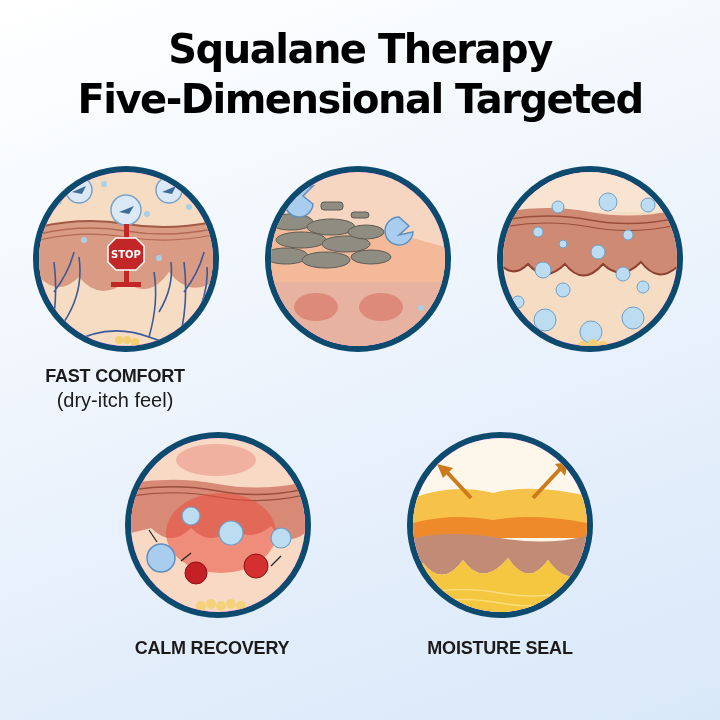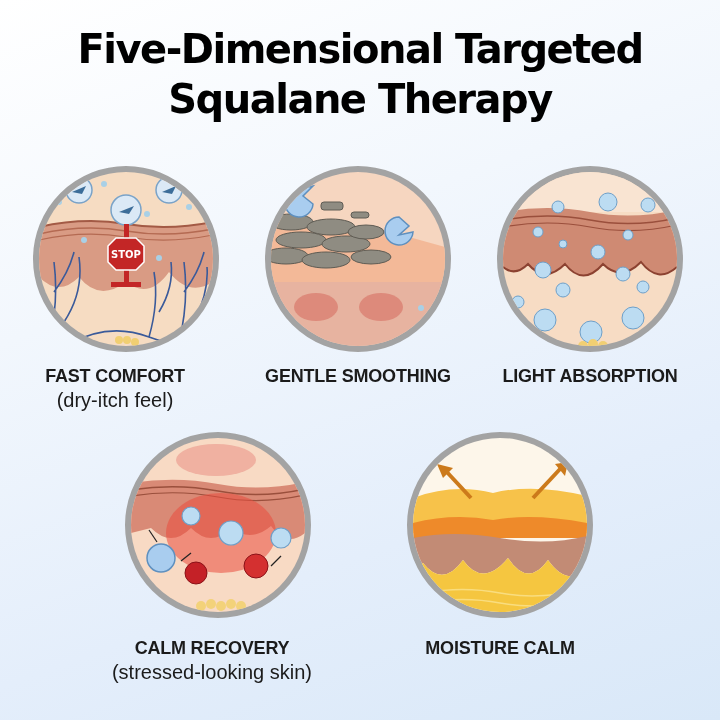--- a/index.html
+++ b/index.html
@@ -10,37 +10,37 @@
     color: #111;
   }
   .title {
     position: absolute; left: 0; top: 24px; width: 720px; text-align: center;
     font-family: "DejaVu Sans", sans-serif; font-weight: bold;
     font-size: 40px; line-height: 50px; letter-spacing: -1.5px; color: #000;
   }
   .title span { display: block; }
   .circle {
     position: absolute; width: 186px; height: 186px; border-radius: 50%;
-    border: 6px solid #a3a3a3; overflow: hidden; box-sizing: border-box;
-    background: #a3a3a3;
+    border: 6px solid #0c4a6e; overflow: hidden; box-sizing: border-box;
+    background: #d946ef;
   }
   .label {
     position: absolute; width: 260px; text-align: center;
     font-family: "Liberation Sans", sans-serif;
   }
   .label .l1 { display:block; font-size: 18px; font-weight: bold; color: #1b1b1b; letter-spacing: -0.2px; }
   .label .l2 { display:block; font-size: 20px; color: #1b1b1b; margin-top: 2px; }
   svg { display: block; }
 </style>
 </head>
 <body>
 
 <div class="title">
+  <span>Squalane Therapy</span>
   <span>Five-Dimensional Targeted</span>
-  <span>Squalane Therapy</span>
 </div>
 
 <div class="circle" style="left:33px; top:166px;">
   <svg width="174" height="174" viewBox="0 0 174 174">
     <rect width="174" height="174" fill="#f6dcc2"></rect>
     <path d="M0 55 Q45 45 87 52 T174 50 L174 110 Q150 125 130 100 Q110 128 87 110 Q60 130 40 105 Q20 125 0 105 Z" fill="#d99b84"></path>
     <path d="M0 55 Q45 45 87 52 T174 50" stroke="#a35a45" stroke-width="2" fill="none"></path>
     <path d="M0 62 Q45 52 87 59 T174 57" stroke="#b46a52" stroke-width="1.5" fill="none"></path>
     <path d="M0 68 Q45 58 87 65 T174 63" stroke="#b46a52" stroke-width="1.2" fill="none"></path>
     <g stroke="#3a5a9a" stroke-width="1.6" fill="none">
@@ -97,21 +97,20 @@
     </g>
     <path d="M0 110 L174 110 L174 174 L0 174 Z" fill="#e7b3a0"></path>
     <ellipse cx="45" cy="135" rx="22" ry="14" fill="#d8796b" opacity="0.7"></ellipse>
     <ellipse cx="110" cy="135" rx="22" ry="14" fill="#d8796b" opacity="0.7"></ellipse>
     <path d="M28 25 A14 14 0 1 0 42 40 L32 32 L42 22 Z" fill="#a9cdef" stroke="#5f90bf" stroke-width="1.5" transform="translate(0,-8)"></path>
     <path d="M128 72 A14 14 0 1 1 114 57 L124 66 L114 75 Z" fill="#a9cdef" stroke="#5f90bf" stroke-width="1.5" transform="translate(14,-12)"></path>
     <circle cx="150" cy="136" r="3" fill="#a9d0e6"></circle>
   </svg>
 </div>
 <div class="label" style="left:228px; top:366px;">
-  <span class="l1">GENTLE SMOOTHING</span>
 </div>
 
 <div class="circle" style="left:497px; top:166px;">
   <svg width="174" height="174" viewBox="0 0 174 174">
     <rect width="174" height="174" fill="#f7dcc4"></rect>
     <rect y="0" width="174" height="40" fill="#f9e4d2"></rect>
     <path d="M0 40 Q45 32 87 40 T174 38 L174 95 Q155 112 138 90 Q118 110 100 92 Q80 115 62 92 Q42 112 25 92 Q12 105 0 95 Z" fill="#cf8a73"></path>
     <path d="M0 48 Q45 40 87 48 T174 46" stroke="#9a4f3c" stroke-width="1.5" fill="none"></path>
     <path d="M0 55 Q45 47 87 55 T174 53" stroke="#9a4f3c" stroke-width="1.2" fill="none"></path>
     <path d="M0 95 Q12 105 25 92 Q42 112 62 92 Q80 115 100 92 Q118 110 138 90 Q155 112 174 95" stroke="#8c4231" stroke-width="2" fill="none"></path>
@@ -134,21 +133,20 @@
         <circle cx="15" cy="130" r="6"></circle>
     </g>
     <g fill="#f1cf72">
         <circle cx="80" cy="174" r="5"></circle>
         <circle cx="90" cy="172" r="5"></circle>
         <circle cx="100" cy="174" r="5"></circle>
       </g>
   </svg>
 </div>
 <div class="label" style="left:460px; top:366px;">
-  <span class="l1">LIGHT ABSORPTION</span>
 </div>
 
 <div class="circle" style="left:125px; top:432px;">
   <svg width="174" height="174" viewBox="0 0 174 174">
     <rect width="174" height="174" fill="#f8dac4"></rect>
     <ellipse cx="85" cy="22" rx="40" ry="16" fill="#e8877d" opacity="0.5"></ellipse>
     <path d="M0 45 Q45 38 87 46 T174 44 L174 95 Q155 110 140 88 Q120 105 100 90 Q80 110 60 90 Q40 110 20 90 L0 95 Z" fill="#d98a76"></path>
     <path d="M0 52 Q45 45 87 53 T174 51" stroke="#9a4f3c" stroke-width="1.5" fill="none"></path>
     <path d="M0 58 Q45 51 87 59 T174 57" stroke="#9a4f3c" stroke-width="1.2" fill="none"></path>
     <ellipse cx="90" cy="95" rx="55" ry="40" fill="#ea4d3e" opacity="0.55"></ellipse>
@@ -169,21 +167,20 @@
         <circle cx="70" cy="168" r="5"></circle>
         <circle cx="80" cy="166" r="5"></circle>
         <circle cx="90" cy="168" r="5"></circle>
         <circle cx="100" cy="166" r="5"></circle>
         <circle cx="110" cy="168" r="5"></circle>
       </g>
   </svg>
 </div>
 <div class="label" style="left:82px; top:638px;">
   <span class="l1">CALM RECOVERY</span>
-  <span class="l2">(stressed-looking skin)</span>
 </div>
 
 <div class="circle" style="left:407px; top:432px;">
   <svg width="174" height="174" viewBox="0 0 174 174">
     <rect width="174" height="174" fill="#fdf6ea"></rect>
     <path d="M0 60 Q40 45 80 55 Q120 45 174 58 L174 95 L0 95 Z" fill="#f7c24a"></path>
     <path d="M0 85 Q40 75 80 82 Q120 75 174 85 L174 100 L0 100 Z" fill="#ee8a2a"></path>
     <path d="M0 100 Q40 92 87 100 T174 98 L174 130 Q155 150 135 122 Q115 150 95 120 Q70 150 50 122 Q30 150 10 125 L0 130 Z" fill="#c28b75"></path>
     <path d="M0 130 Q10 125 10 125 Q30 150 50 122 Q70 150 95 120 Q115 150 135 122 Q155 150 174 130 L174 174 L0 174 Z" fill="#f5c640"></path>
     <g stroke="#f9dd7f" stroke-width="1.5" fill="none">
@@ -192,14 +189,14 @@
       </g>
     <g stroke="#cc7a1b" stroke-width="4" fill="none">
         <path d="M58 60 L32 32"></path>
         <path d="M120 60 L148 30"></path>
       </g>
     <polygon points="24,26 40,30 30,40" fill="#cc7a1b"></polygon>
     <polygon points="155,24 142,26 152,38" fill="#cc7a1b"></polygon>
   </svg>
 </div>
 <div class="label" style="left:370px; top:638px;">
-  <span class="l1">MOISTURE CALM</span>
+  <span class="l1">MOISTURE SEAL</span>
 </div>
 
 </body></html>

